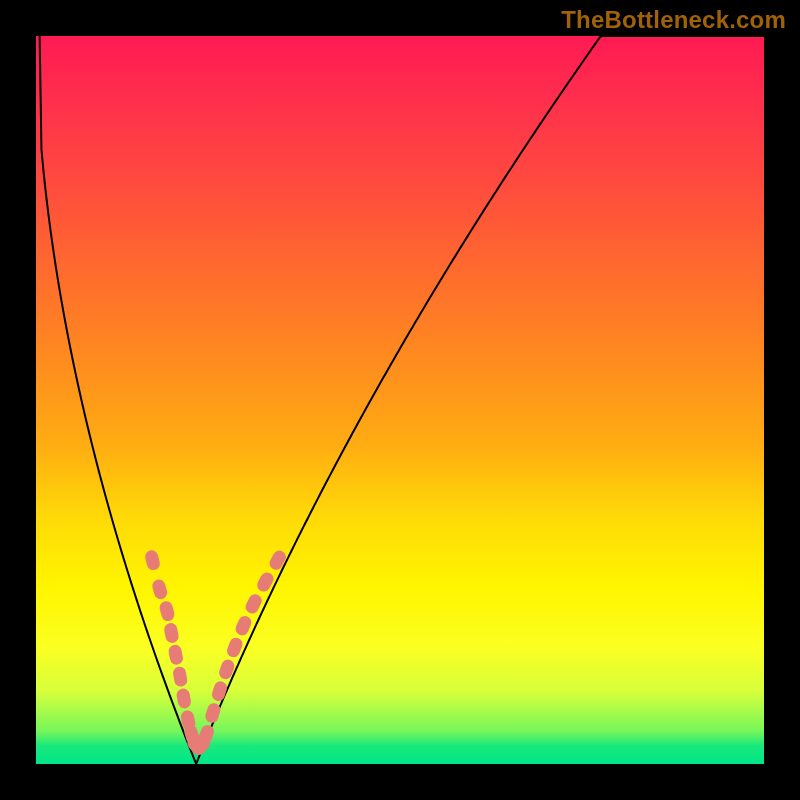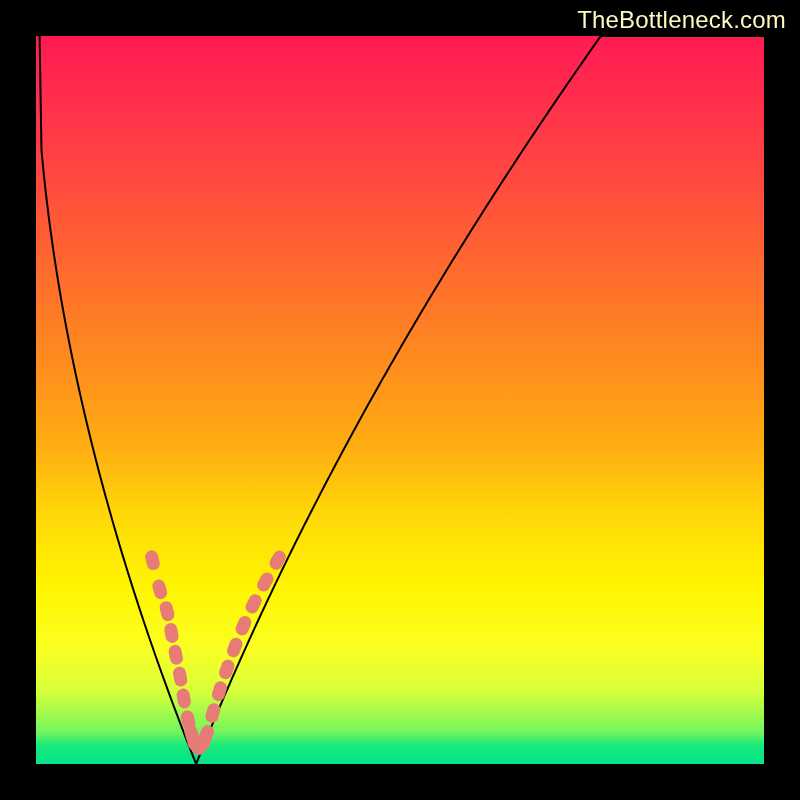--- a/index.html
+++ b/index.html
@@ -14,23 +14,23 @@
   .frame {
     position: relative;
     width: 800px;
     height: 800px;
     background: #000;
   }
   .watermark {
     position: absolute;
     top: 6px;
     right: 14px;
-    color: #fef9c3;
+    color: #a16207;
     font-size: 24px;
-    font-weight: normal;
+    font-weight: bold;
     z-index: 10;
     letter-spacing: 0.2px;
   }
   .plot-area {
     position: absolute;
     left: 36px;
     top: 36px;
     width: 728px;
     height: 728px;
     

